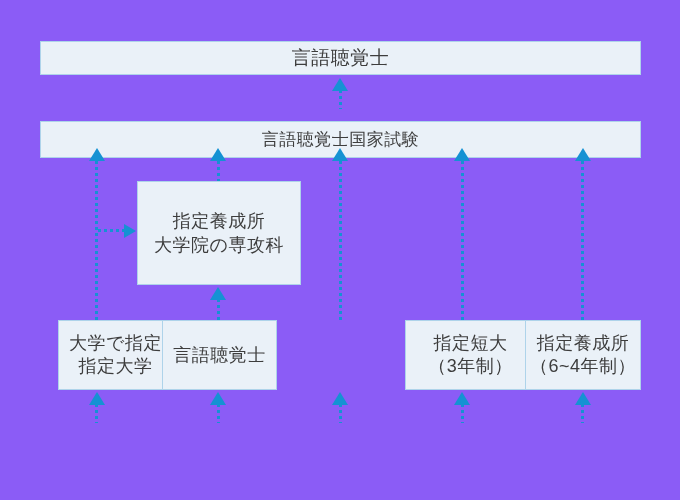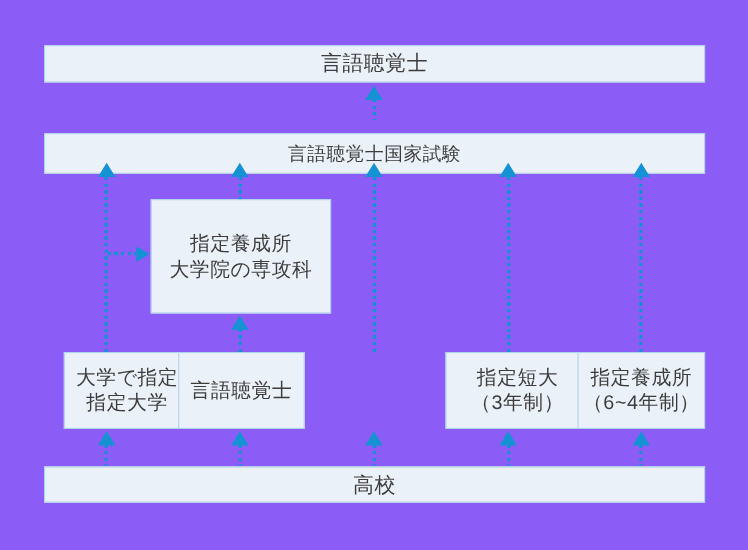--- a/index.html
+++ b/index.html
@@ -82,23 +82,20 @@
   </div>
   <div class="box route r4">
     <span class="line">指定短大</span>
     <span class="line">（3年制）</span>
   </div>
   <div class="box route r5">
     <span class="line">指定養成所</span>
     <span class="line">（6~4年制）</span>
   </div>
 
-  <div class="box wide base-box">
-    <span class="line">高校</span>
-  </div>
 
   <div class="tri-up c3t tri-goal"></div>
   <div class="vline c3l seg-top"></div>
 
   <div class="tri-up c1t tri-exam"></div>
   <div class="vline c1l seg-exam"></div>
   <div class="tri-up c2t tri-exam"></div>
   <div class="vline c2l seg-exam-short"></div>
   <div class="tri-up c3t tri-exam"></div>
   <div class="vline c3l seg-exam"></div>

